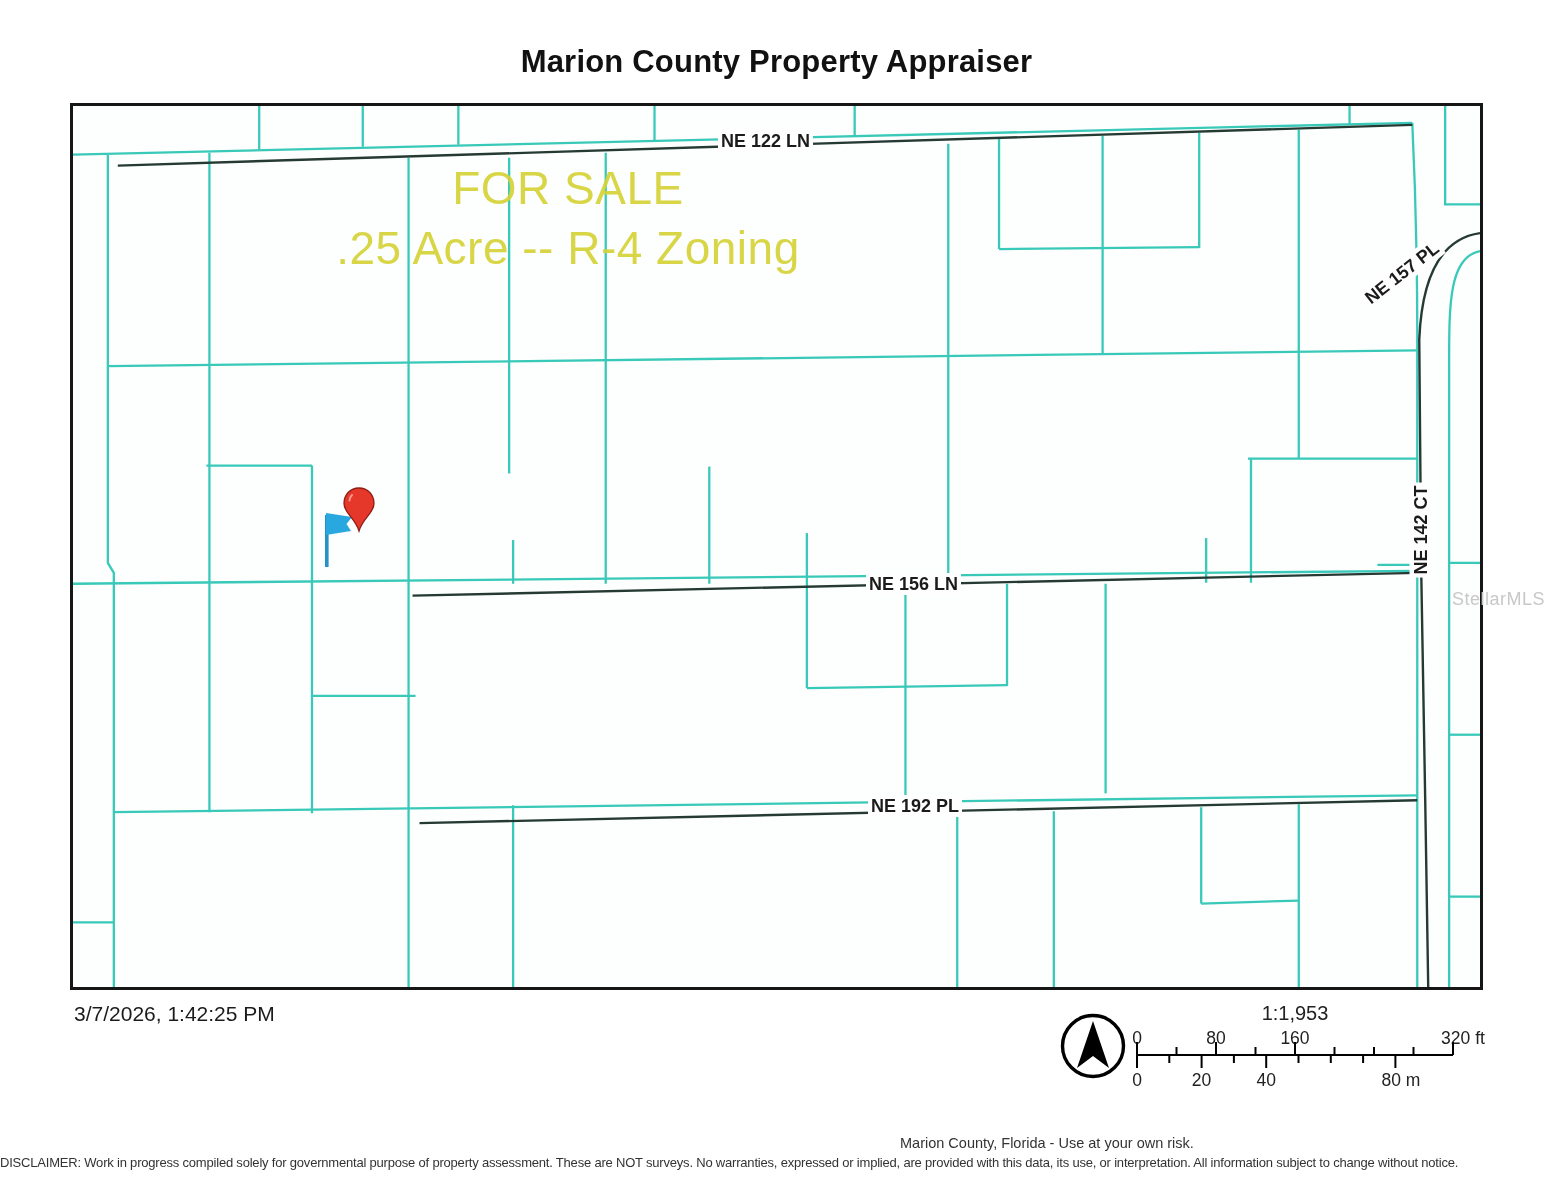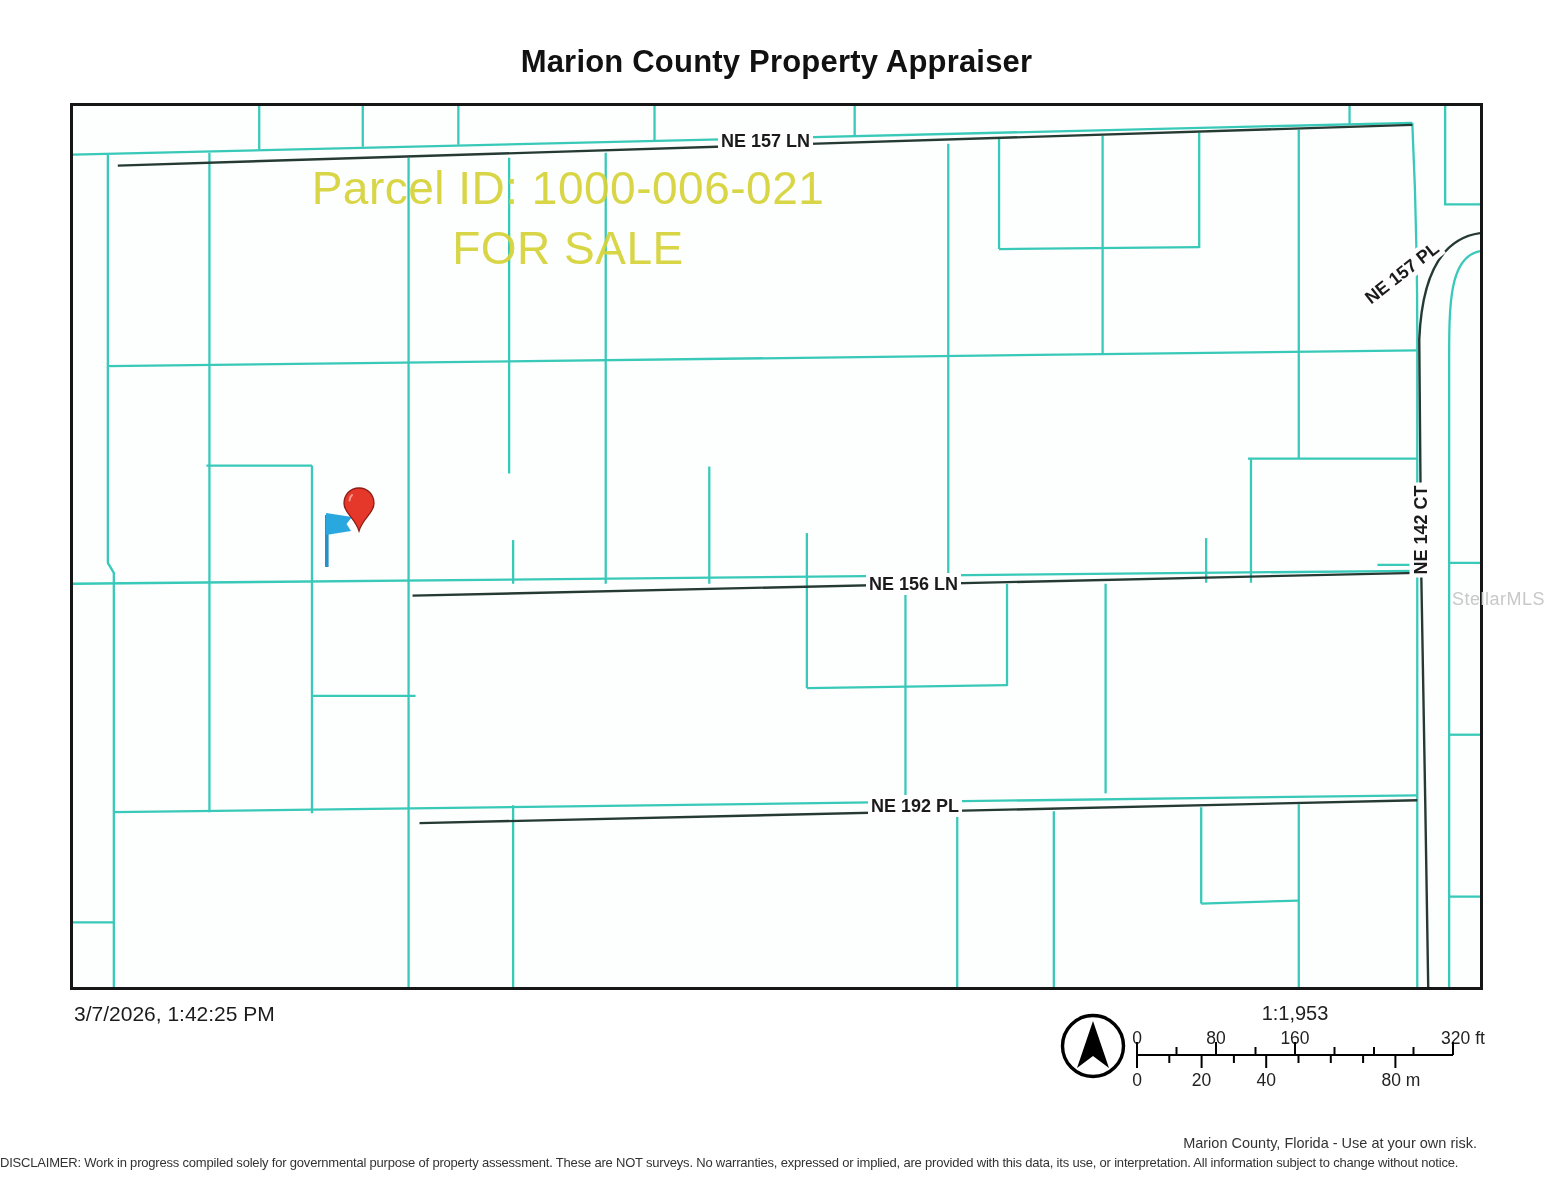--- a/index.html
+++ b/index.html
@@ -16,21 +16,21 @@
   .street{position:absolute;font-size:18px;font-weight:600;color:#1b1b1b;
           background:#fffefe;padding:0 3px;white-space:nowrap;line-height:22px;}
   .street.rot38{transform:rotate(-38deg);transform-origin:center;}
   .street.rot90{transform:rotate(-90deg);transform-origin:center;}
   .marker{position:absolute;}
   .watermark{position:absolute;left:1452px;top:589px;font-size:18px;color:#c8c8c8;
              font-weight:400;letter-spacing:0.5px;}
   .timestamp{position:absolute;left:74px;top:1002px;font-size:21px;color:#1b1b1b;}
   .scale-ratio-block{position:absolute;left:1125px;top:998px;width:380px;height:92px;}
   .north{position:absolute;left:1056px;top:1009px;width:74px;height:74px;}
-  .attribution{position:absolute;left:900px;top:1135px;width:577px;text-align:right;
+  .attribution{position:absolute;left:900px;top:1135px;width:577px;text-align:left;
                font-size:14.5px;color:#333;}
   .disclaimer{position:absolute;left:0;top:1155px;width:1237px;text-align:center;
               font-size:13px;letter-spacing:-0.2px;color:#333;white-space:nowrap;}
   .scaletext{font-size:17.5px;fill:#222;font-family:"Liberation Sans",sans-serif;}
   .ratiotext{font-size:20px;fill:#222;font-family:"Liberation Sans",sans-serif;}
 </style>
 </head>
 <body>
 
 <div class="page">
@@ -93,25 +93,25 @@
 
       <g stroke="#263a34" stroke-width="2.4" fill="none">
         <path d="M45,60 L1345,19"></path>
         <path d="M341,493 L1350,470"></path>
         <path d="M348,722 L1350,699"></path>
         <path d="M1413,128 C1378,133 1355,165 1352,235 L1354,470 L1358,700 L1361,887"></path>
       </g>
     </svg>
 
     <div class="overlay-text">
-      <div>Parcel ID: 1000-006-021</div>
       <div>FOR SALE</div>
+      <div>.25 Acre -- R-4 Zoning</div>
     </div>
 
-    <div class="street" style="left:645px;top:24px;">NE 157 LN</div>
+    <div class="street" style="left:645px;top:24px;">NE 122 LN</div>
     <div class="street rot38" style="left:1282px;top:156px;">NE 157 PL</div>
     <div class="street rot90" style="left:1300px;top:413px;">NE 142 CT</div>
     <div class="street" style="left:793px;top:467px;">NE 156 LN</div>
     <div class="street" style="left:795px;top:689px;">NE 192 PL</div>
 
     <svg class="marker" style="left:249px;top:404px;" width="36" height="60" viewBox="0 0 36 60">
       <rect x="3" y="5" width="3.6" height="52" fill="#2591c6"></rect>
       <path d="M4,3 L30,7 L24.5,14 L29,21 L4,25 Z" fill="#29a8e0"></path>
     </svg>
 

